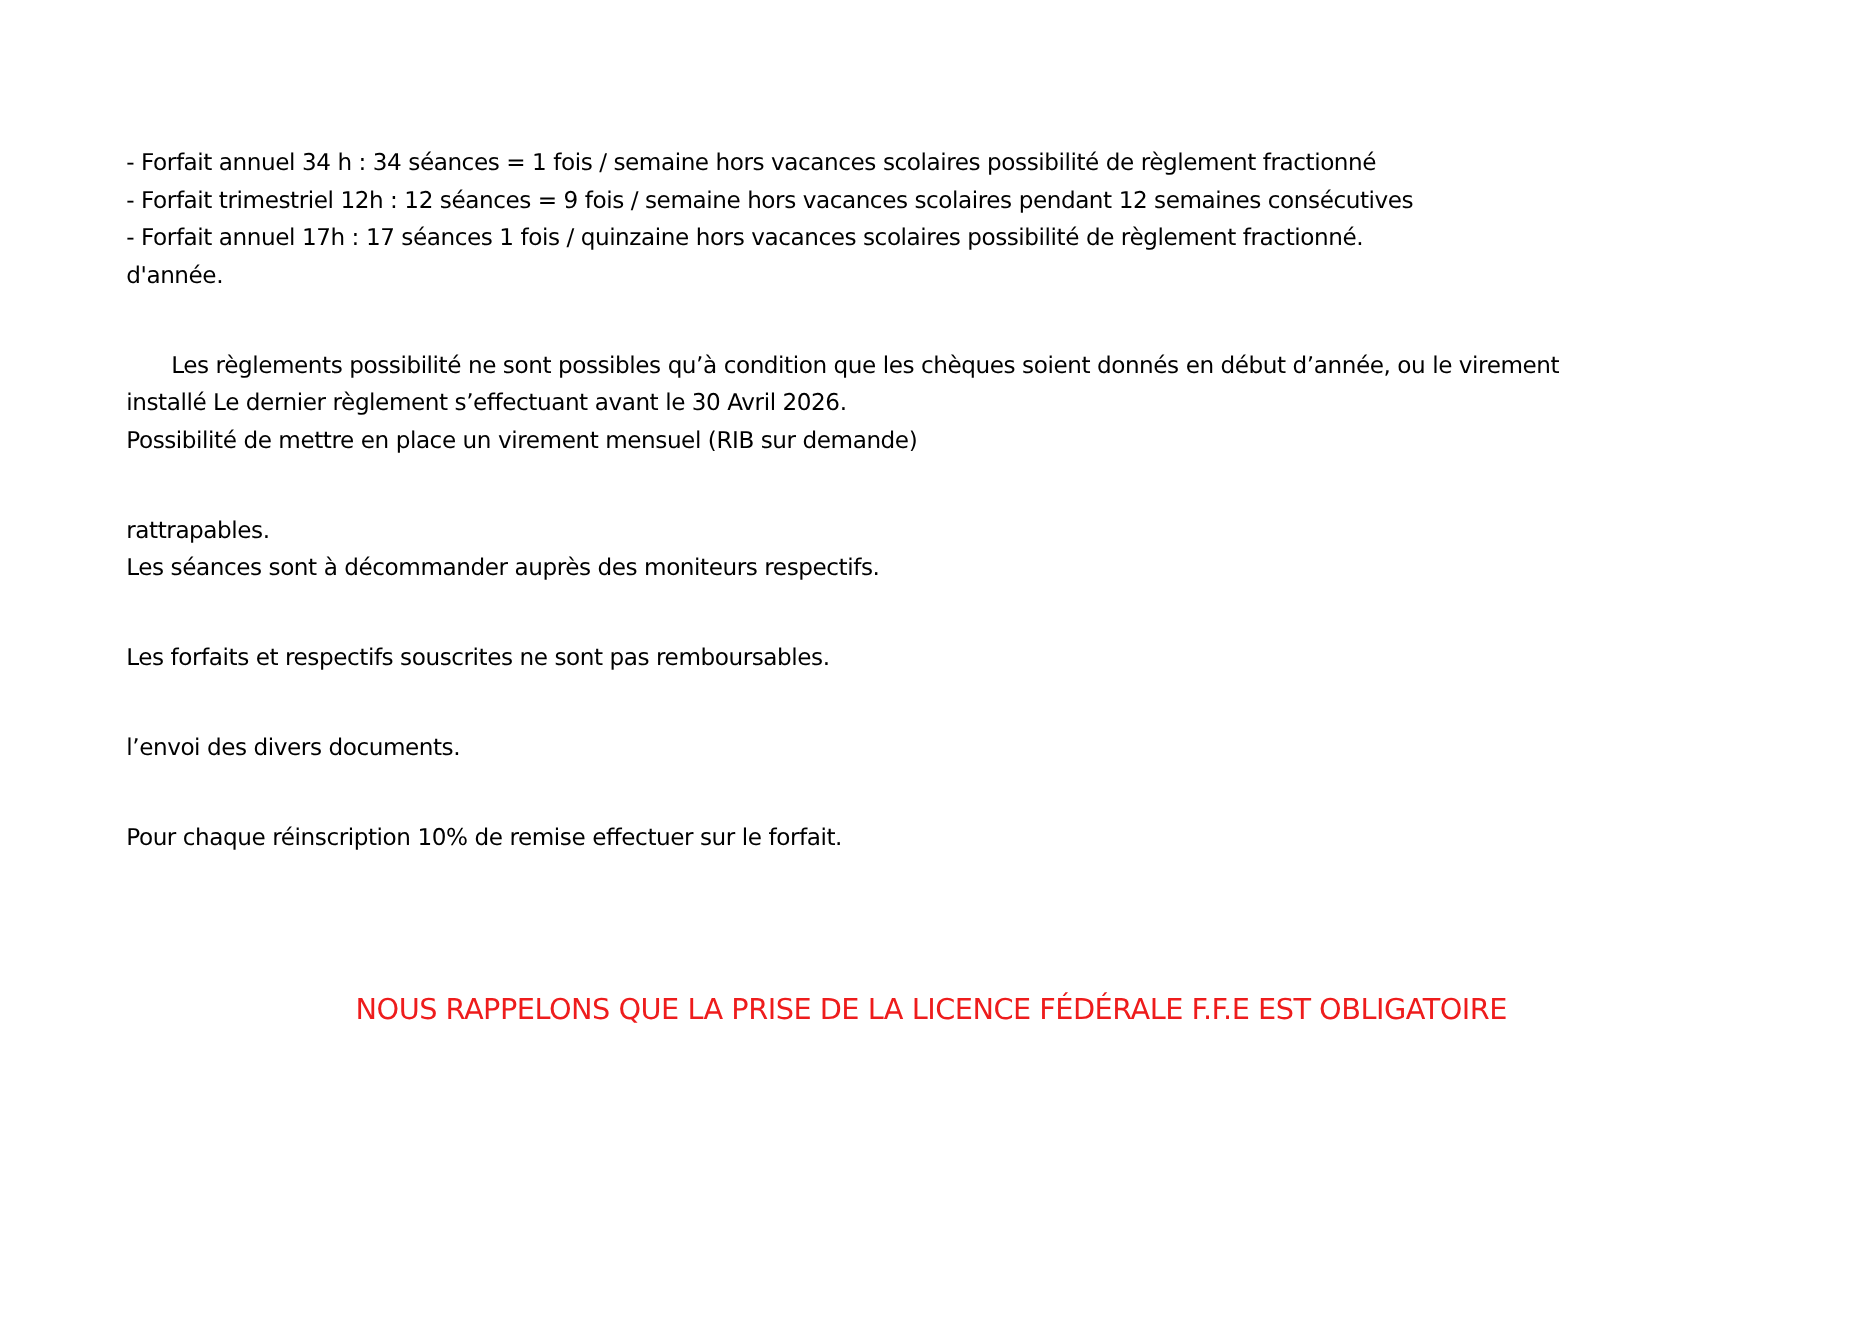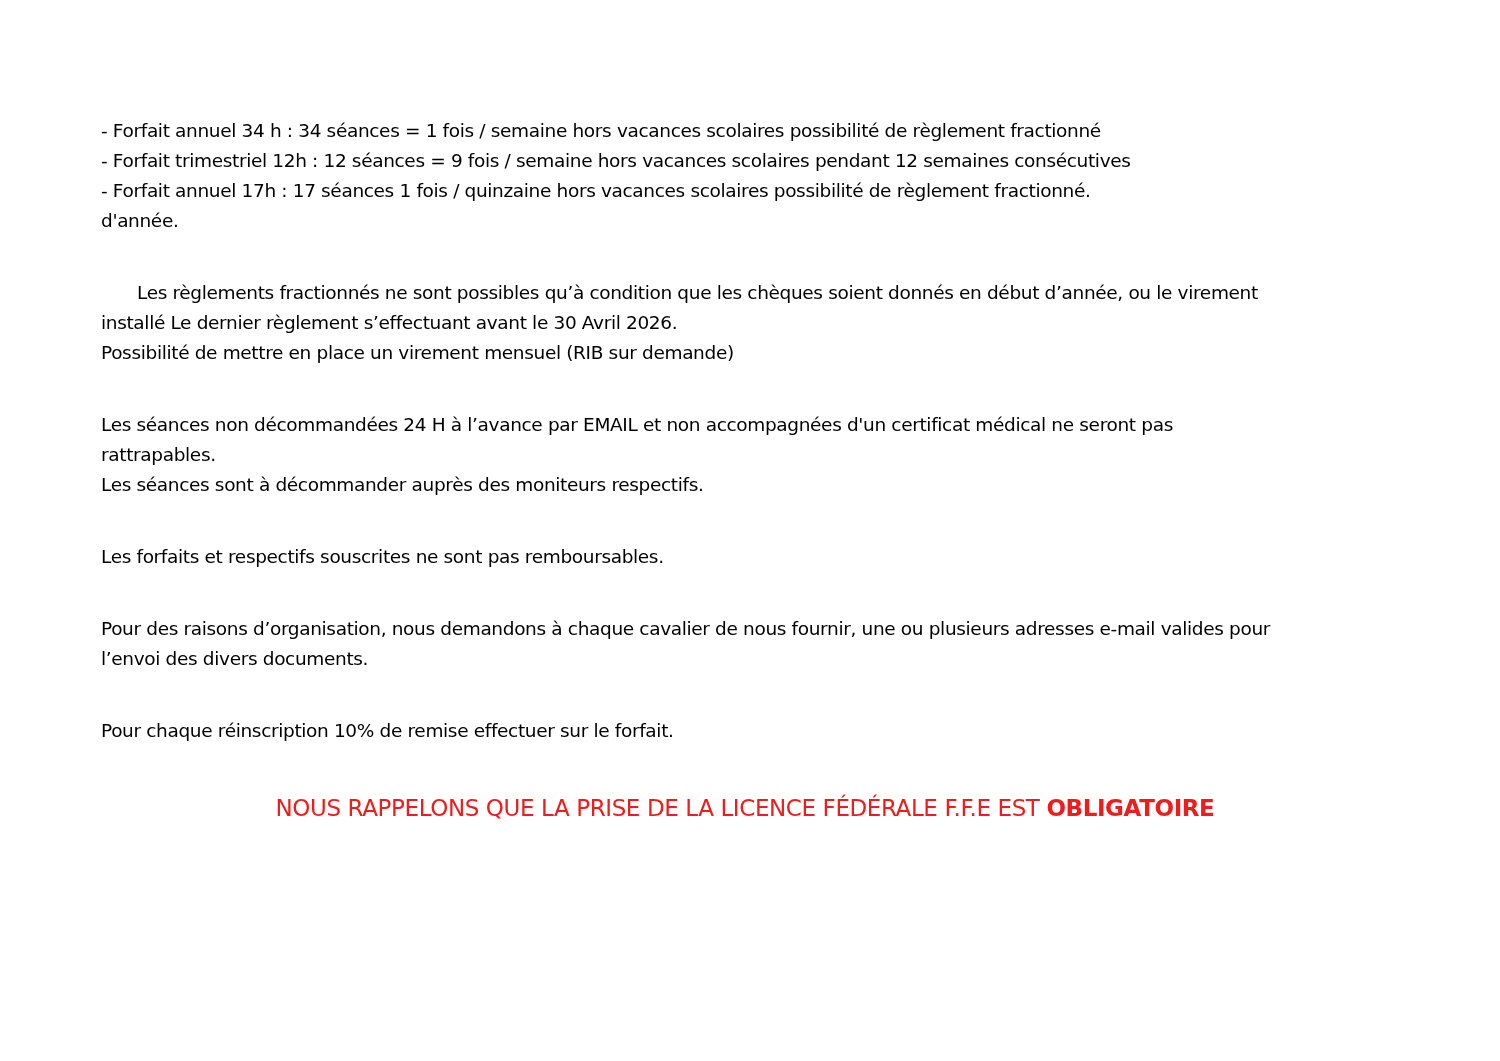--- a/index.html
+++ b/index.html
@@ -44,60 +44,58 @@
       top: 790px;
       width: 1490px;
       text-align: center;
       font-size: 23px;
       line-height: 36px;
       color: #ee1c1c;
       letter-spacing: -0.4px;
       white-space: nowrap;
     }
     .notice .strong {
-      font-weight: bold;
+      font-weight: normal;
     }
   </style>
 </head>
 <body>
 
 <div class="page">
   <div class="para">
     <span class="line">- Forfait annuel 34 h : 34 séances = 1 fois / semaine hors vacances scolaires possibilité de règlement fractionné</span>
     <span class="line">- Forfait trimestriel 12h : 12 séances = 9 fois / semaine hors vacances scolaires pendant 12 semaines consécutives</span>
     <span class="line">- Forfait annuel 17h : 17 séances 1 fois / quinzaine hors vacances scolaires possibilité de règlement fractionné.</span>
     <span class="line">d'année.</span>
   </div>
 
   <div class="gap"></div>
 
   <div class="para">
-    <span class="line indent">Les règlements fractionnés ne sont possibles qu’à condition que les chèques soient donnés en début d’année, ou le virement</span>
+    <span class="line indent">Les règlements possibilité ne sont possibles qu’à condition que les chèques soient donnés en début d’année, ou le virement</span>
     <span class="line">installé Le dernier règlement s’effectuant avant le 30 Avril 2026.</span>
     <span class="line">Possibilité de mettre en place un virement mensuel (RIB sur demande)</span>
   </div>
 
   <div class="gap"></div>
 
   <div class="para">
-    <span class="line">Les séances non décommandées 24 H à l’avance par EMAIL et non accompagnées d'un certificat médical ne seront pas</span>
     <span class="line">rattrapables.</span>
     <span class="line">Les séances sont à décommander auprès des moniteurs respectifs.</span>
   </div>
 
   <div class="gap"></div>
 
   <div class="para">
     <span class="line">Les forfaits et respectifs souscrites ne sont pas remboursables.</span>
   </div>
 
   <div class="gap"></div>
 
   <div class="para">
-    <span class="line">Pour des raisons d’organisation, nous demandons à chaque cavalier de nous fournir, une ou plusieurs adresses e-mail valides pour</span>
     <span class="line">l’envoi des divers documents.</span>
   </div>
 
   <div class="gap"></div>
 
   <div class="para">
     <span class="line">Pour chaque réinscription 10% de remise effectuer sur le forfait.</span>
   </div>
 </div>
 

